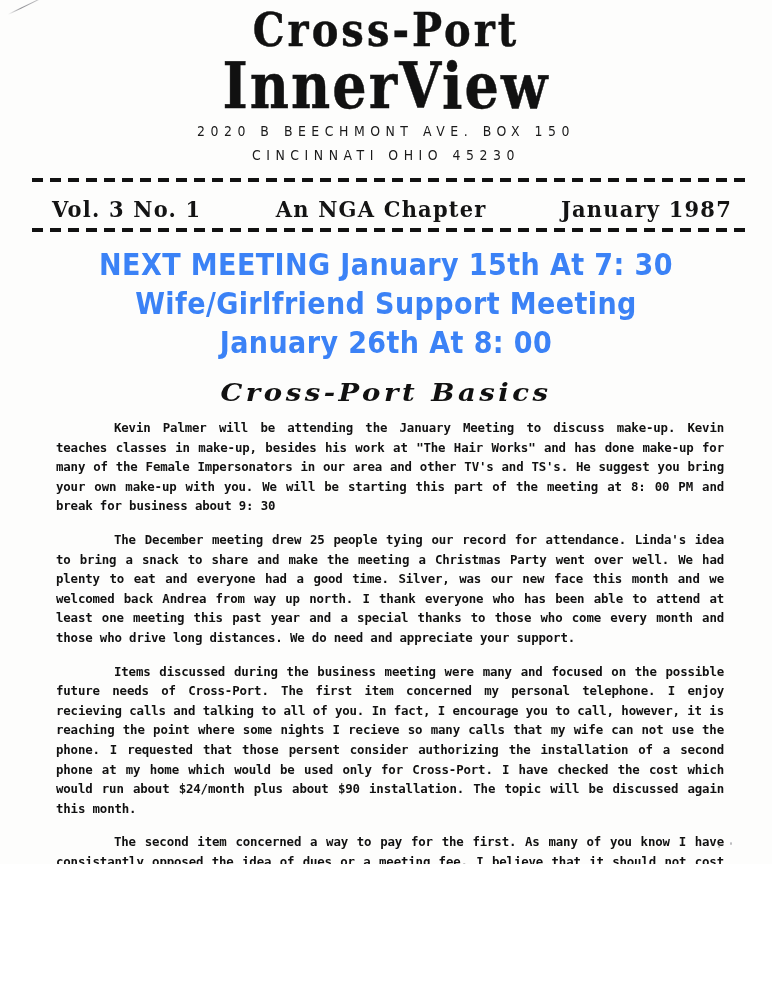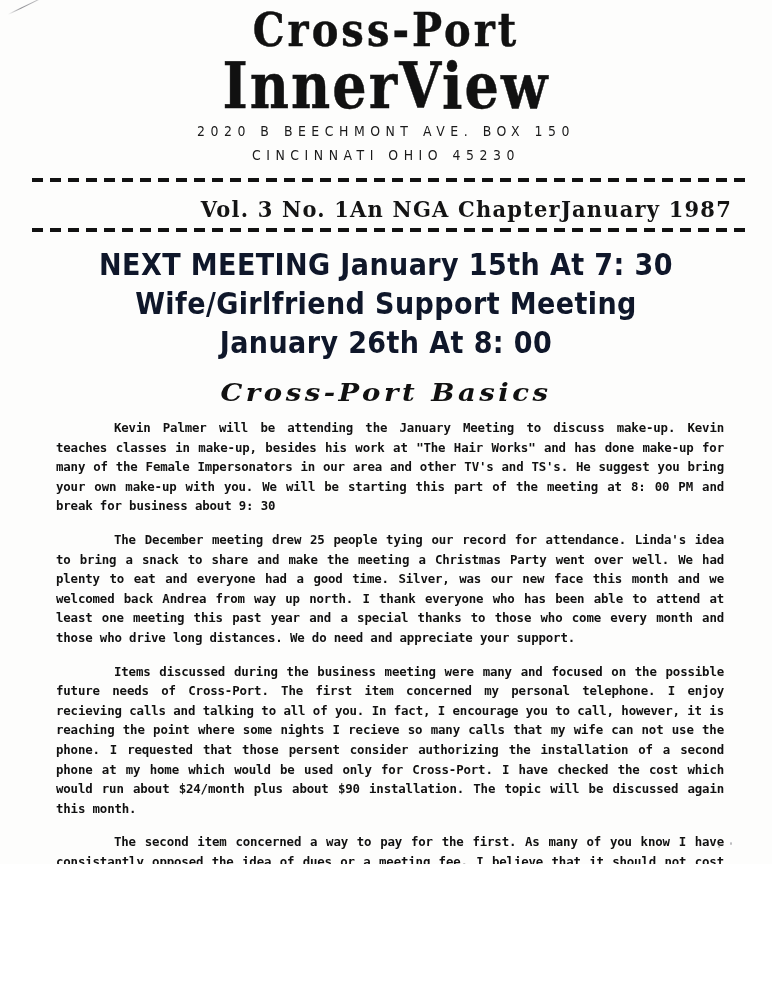--- a/index.html
+++ b/index.html
@@ -93,40 +93,40 @@
   .rule-top { top: 178px; }
   .rule-bot { top: 228px; }
 
   
   .volbar {
     position: absolute;
     left: 52px;
     right: 40px;
     top: 196px;
     display: flex;
-    justify-content: flex-end;
+    justify-content: space-between;
     align-items: baseline;
     font-family: "DejaVu Serif", serif;
     font-weight: 700;
     font-size: 21px;
     letter-spacing: 1.2px;
     color: #141414;
     white-space: nowrap;
   }
   .volbar span { transform: scaleY(1.1); display: inline-block; }
 
   
   .announce {
     position: absolute;
     left: 0; right: 0;
     top: 244px;
     text-align: center;
     font-family: "DejaVu Sans", sans-serif;
     font-weight: 700;
-    color: #0f172a;
+    color: #3b82f6;
     line-height: 1.30;
   }
   .announce div {
     font-size: 27px;
     letter-spacing: 0.4px;
     transform: scaleY(1.14);
     transform-origin: center top;
     margin-bottom: 4px;
     white-space: nowrap;
   }

